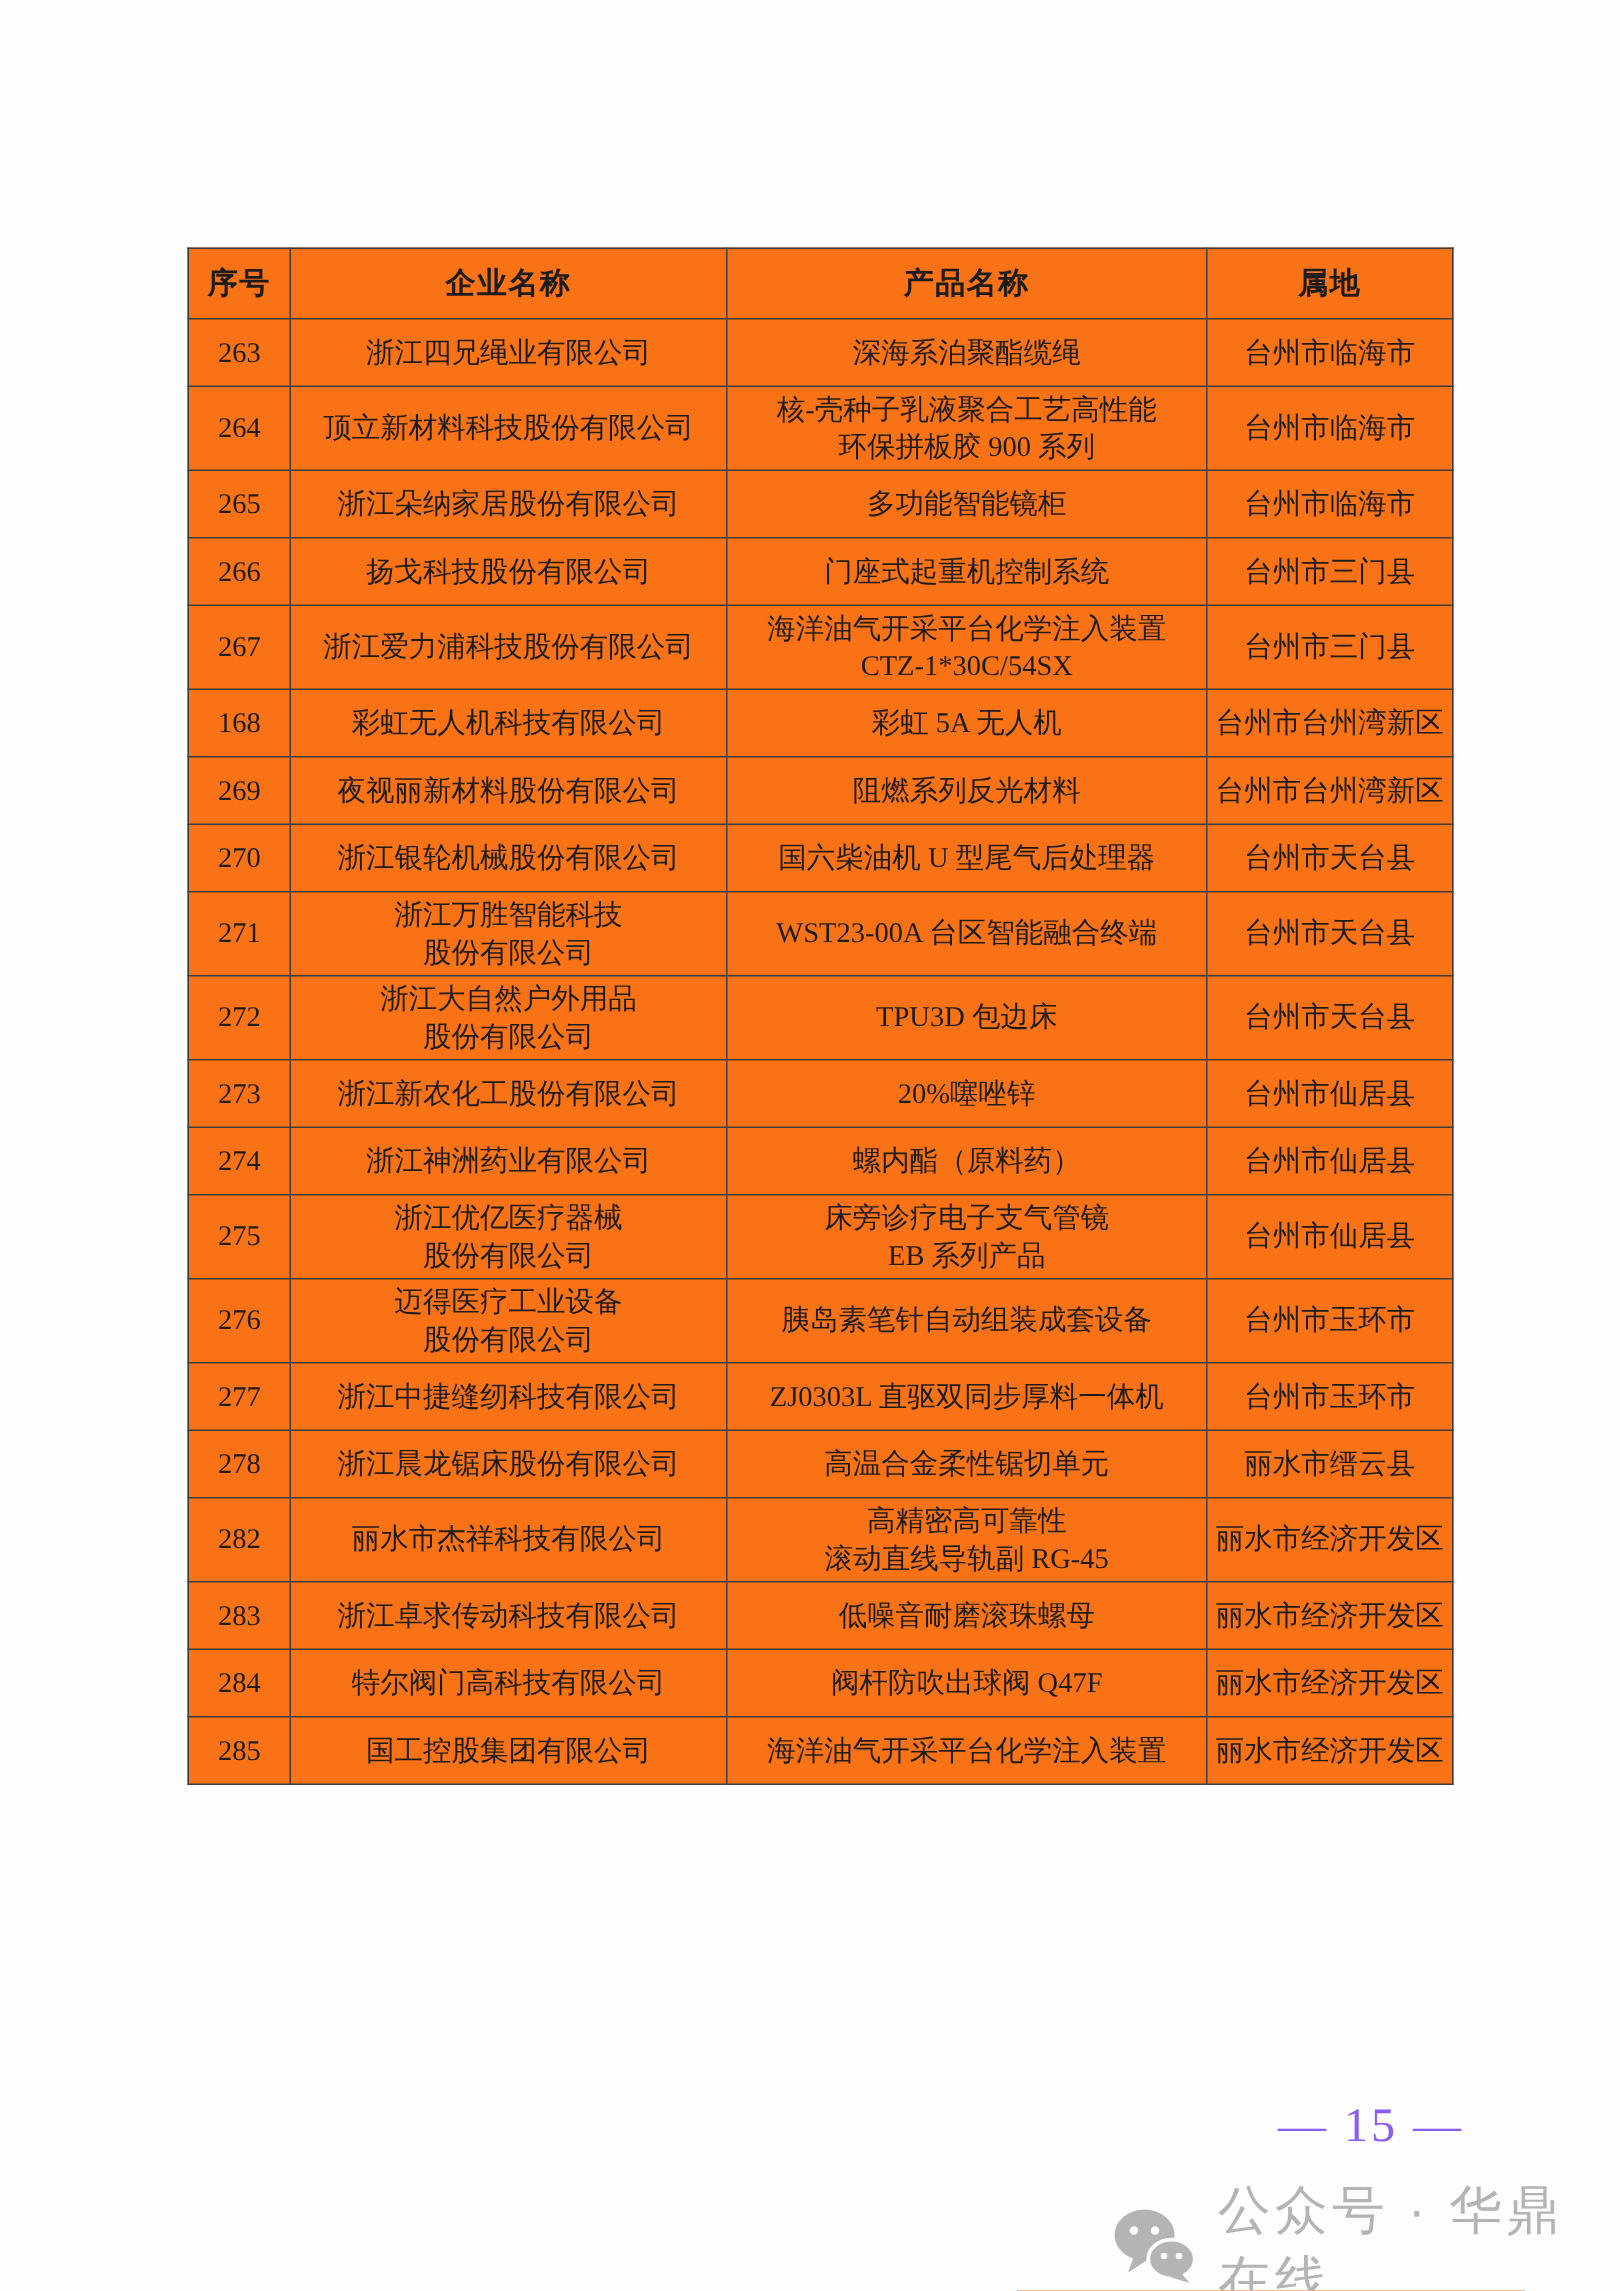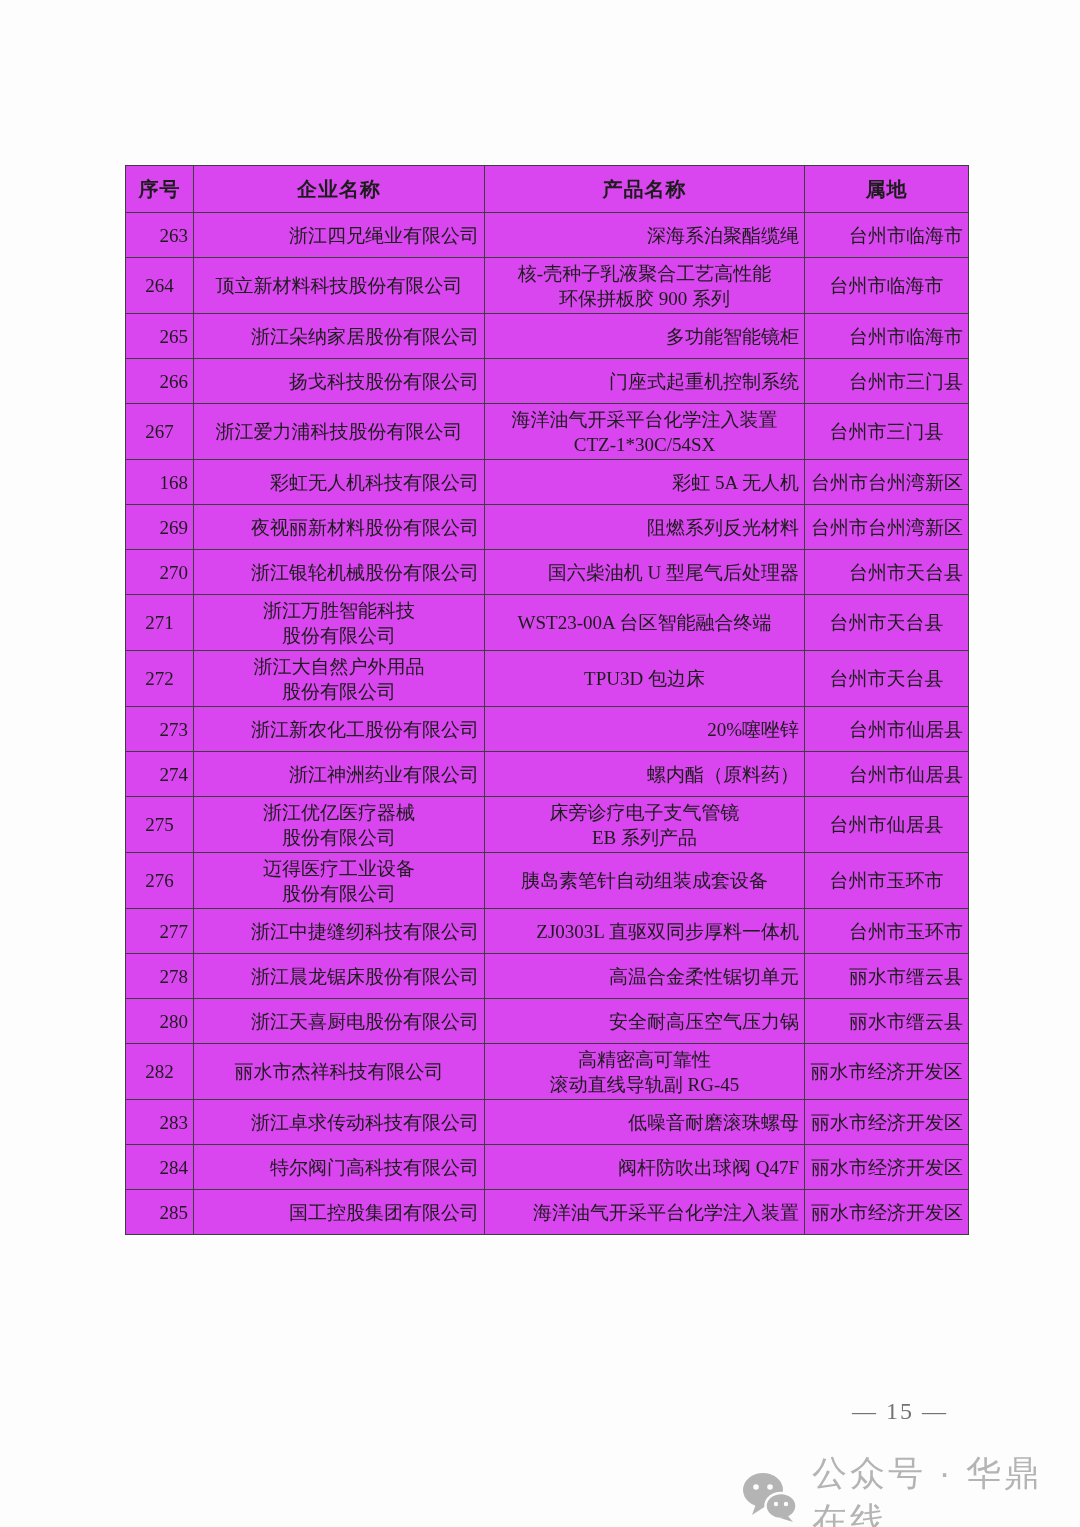--- a/index.html
+++ b/index.html
@@ -9,21 +9,21 @@
     font-family:"Liberation Serif","DejaVu Serif",serif;
     color:#1c1c1c;
     overflow:hidden;
   }
   .page{position:relative;width:1080px;height:1527px;}
   table.doc-table{
     position:absolute;left:125px;top:165px;
     width:843px;
     border-collapse:collapse;
     table-layout:fixed;
-    background:#d946ef;
+    background:#f97316;
   }
   col.c-no{width:68px;}
   col.c-company{width:291px;}
   col.c-product{width:320px;}
   col.c-location{width:164px;}
   .doc-table th,.doc-table td{
     border:1.5px solid #3d3d3d;
     text-align:center;
     vertical-align:middle;
     padding:1px 5px;
@@ -31,28 +31,28 @@
     line-height:25px;
     white-space:pre-line;
     overflow:hidden;
   }
   .doc-table th{
     height:44px;
     font-size:20px;
     font-weight:bold;
     letter-spacing:1px;
   }
-  tr.r-single td{height:42px;text-align:right;}
+  tr.r-single td{height:42px;}
   tr.r-tall td{height:53px;}
   .page-number{
     position:absolute;
     left:852px;top:1398px;
-    font-size:24px;
+    font-size:32px;
     letter-spacing:2px;
-    color:#737373;
+    color:#8b5cf6;
   }
   .watermark{
     position:absolute;
     left:742px;top:1450px;
     display:flex;align-items:center;gap:14px;
     color:#b4b4b4;
     font-family:"Liberation Sans","DejaVu Sans",sans-serif;
     font-size:35px;
     letter-spacing:3px;
     user-select:none;
@@ -176,26 +176,20 @@
       <td>浙江中捷缝纫科技有限公司</td>
       <td>ZJ0303L 直驱双同步厚料一体机</td>
       <td>台州市玉环市</td>
     </tr>
         <tr class="r-single">
       <td>278</td>
       <td>浙江晨龙锯床股份有限公司</td>
       <td>高温合金柔性锯切单元</td>
       <td>丽水市缙云县</td>
     </tr>
-        <tr class="r-single">
-      <td>280</td>
-      <td>浙江天喜厨电股份有限公司</td>
-      <td>安全耐高压空气压力锅</td>
-      <td>丽水市缙云县</td>
-    </tr>
         <tr class="r-tall">
       <td>282</td>
       <td>丽水市杰祥科技有限公司</td>
       <td>高精密高可靠性
 滚动直线导轨副 RG-45</td>
       <td>丽水市经济开发区</td>
     </tr>
         <tr class="r-single">
       <td>283</td>
       <td>浙江卓求传动科技有限公司</td>

